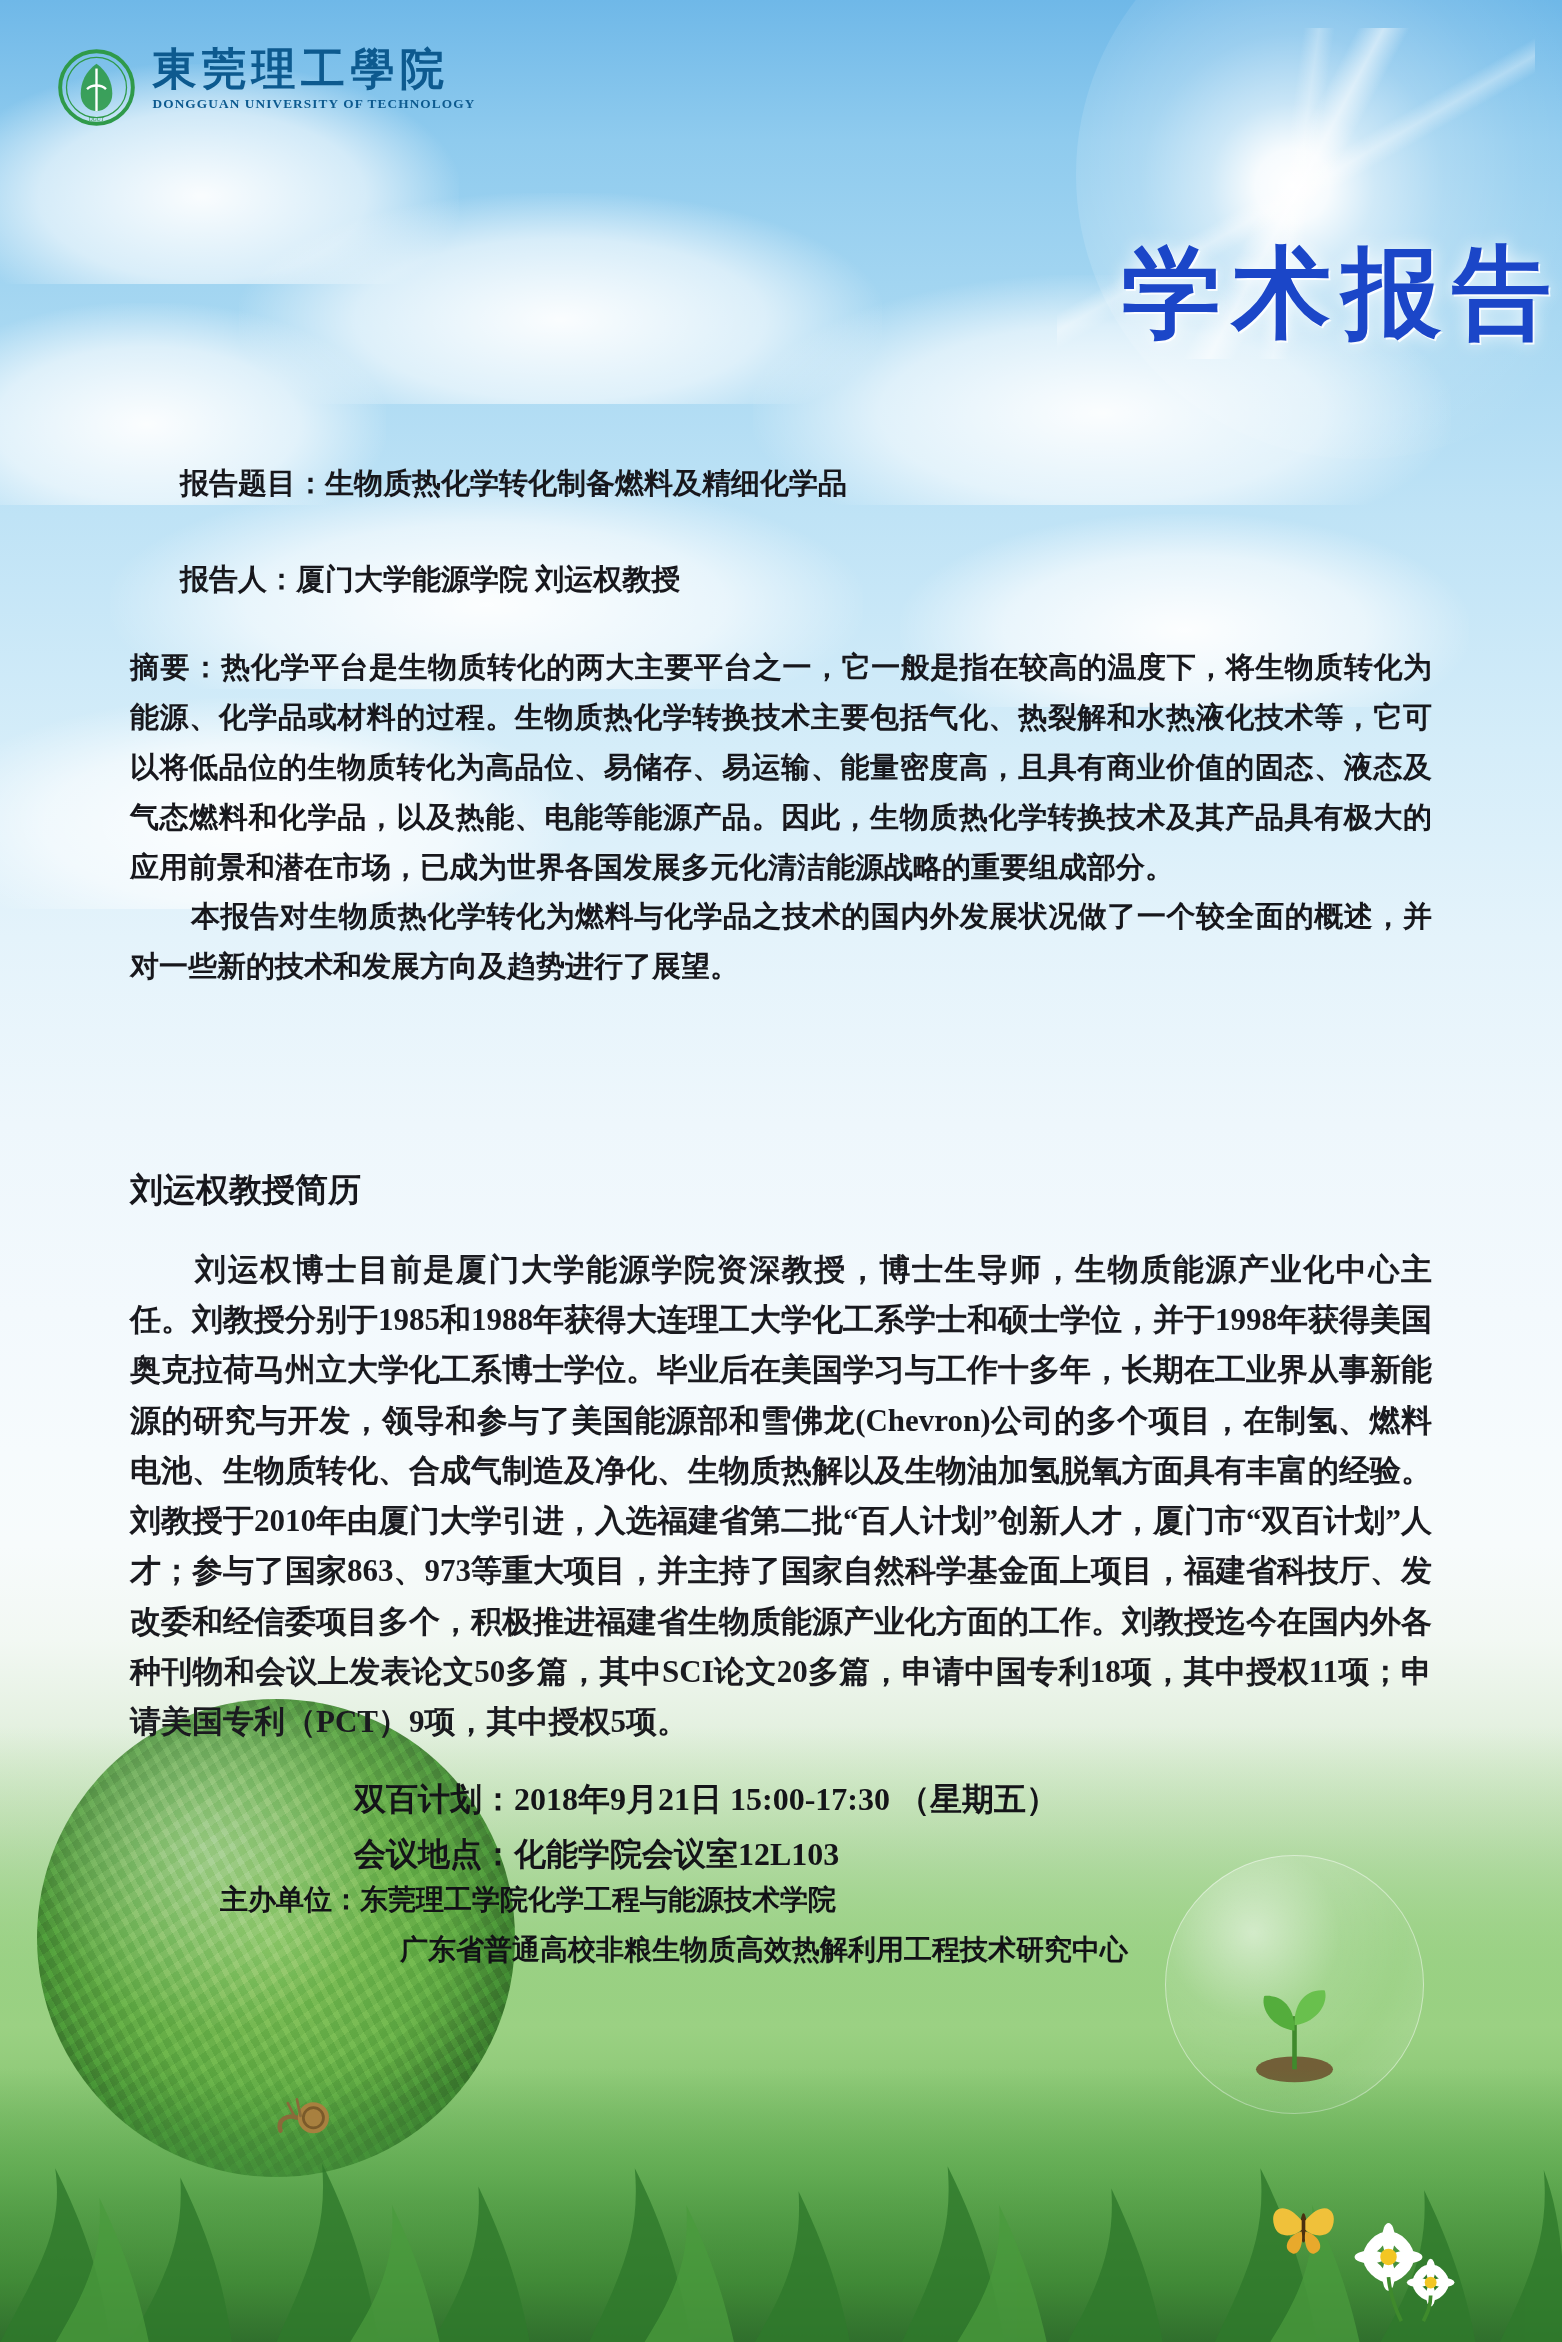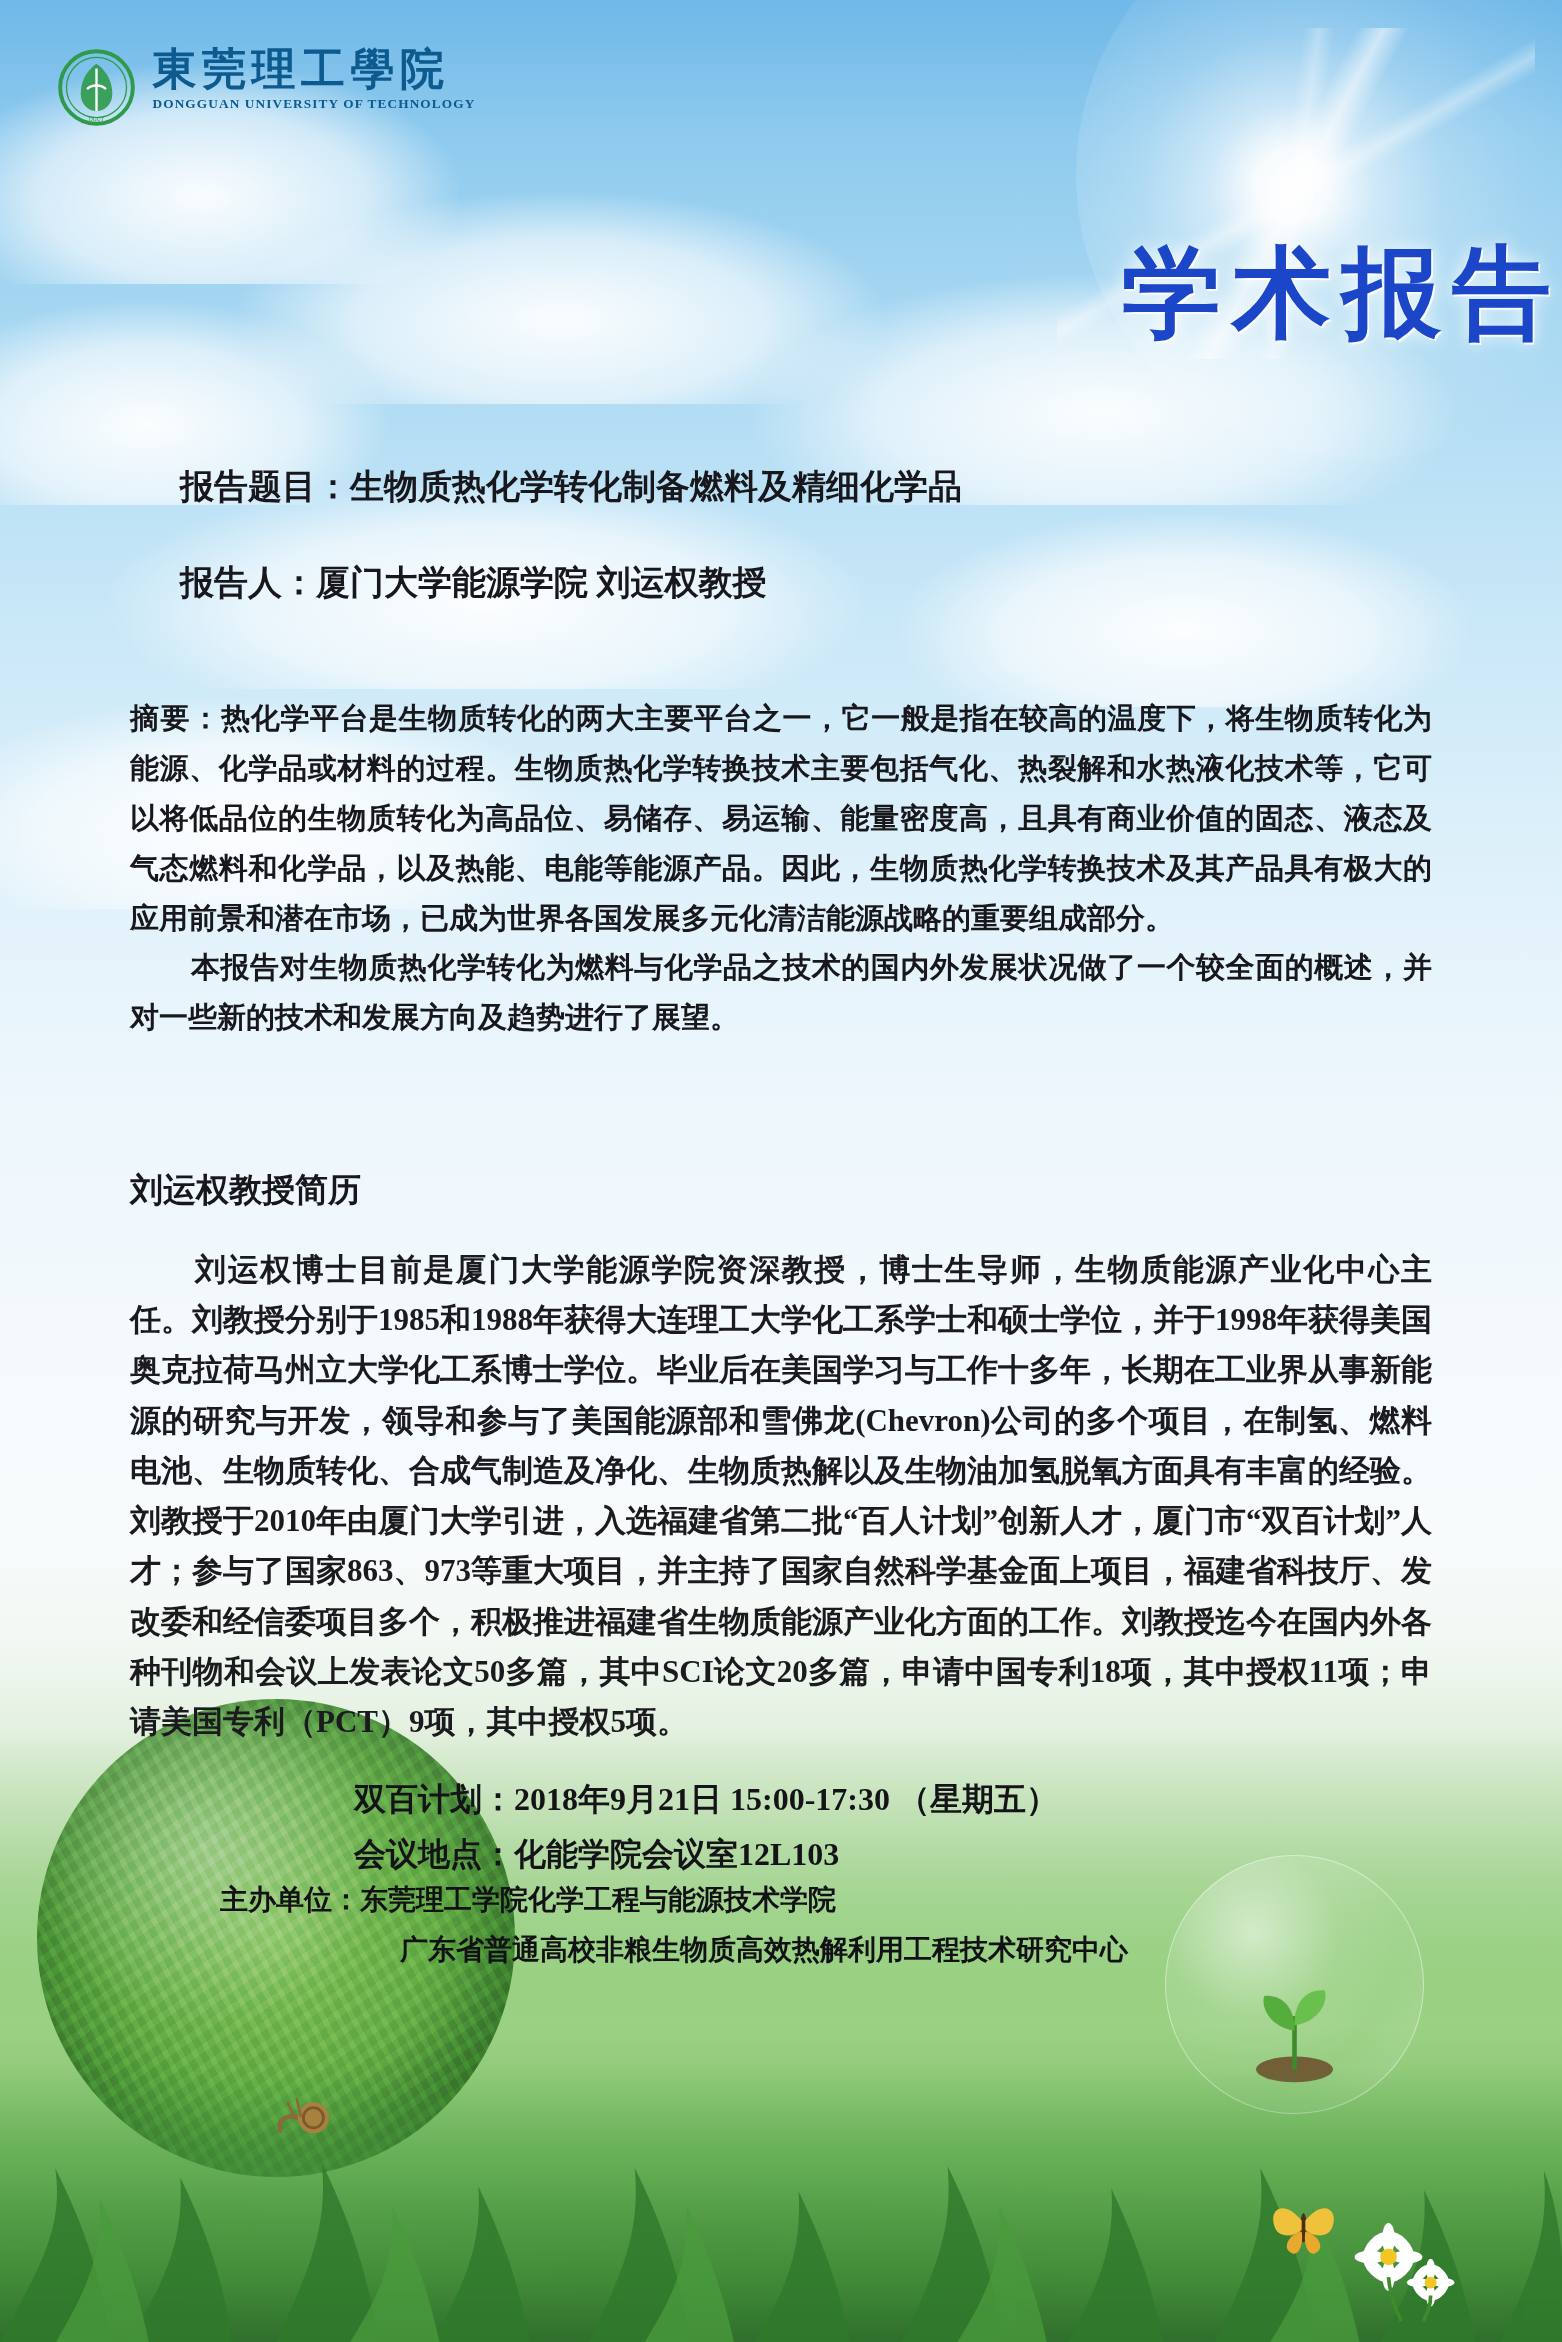--- a/index.html
+++ b/index.html
@@ -201,33 +201,33 @@
     text-shadow:
       1.8px 1.8px 0 rgba(255,255,255,0.85),
       0 0 16.5px rgba(255,255,255,0.9);
     padding-left: 12px;
   }
 
   
   .line-topic, .line-speaker {
     position: absolute;
     left: 180px;
-    font-size: 34px;
+    font-size: 29px;
     font-weight: 700;
     color: #17171c;
     white-space: nowrap;
   }
   .line-topic { top: 464px; }
   .line-speaker { top: 560px; }
 
   .abstract {
     position: absolute;
     left: 130px;
     right: 130px;
-    top: 694px;
+    top: 643px;
     font-size: 29px;
     line-height: 1.72;
     color: #17171c;
     font-weight: 700;
     text-align: justify;
   }
   .abstract p { margin: 0; }
   .abstract p.indent { text-indent: 2.1em; }
   .abstract .lead { letter-spacing: 0.9px; }
 

